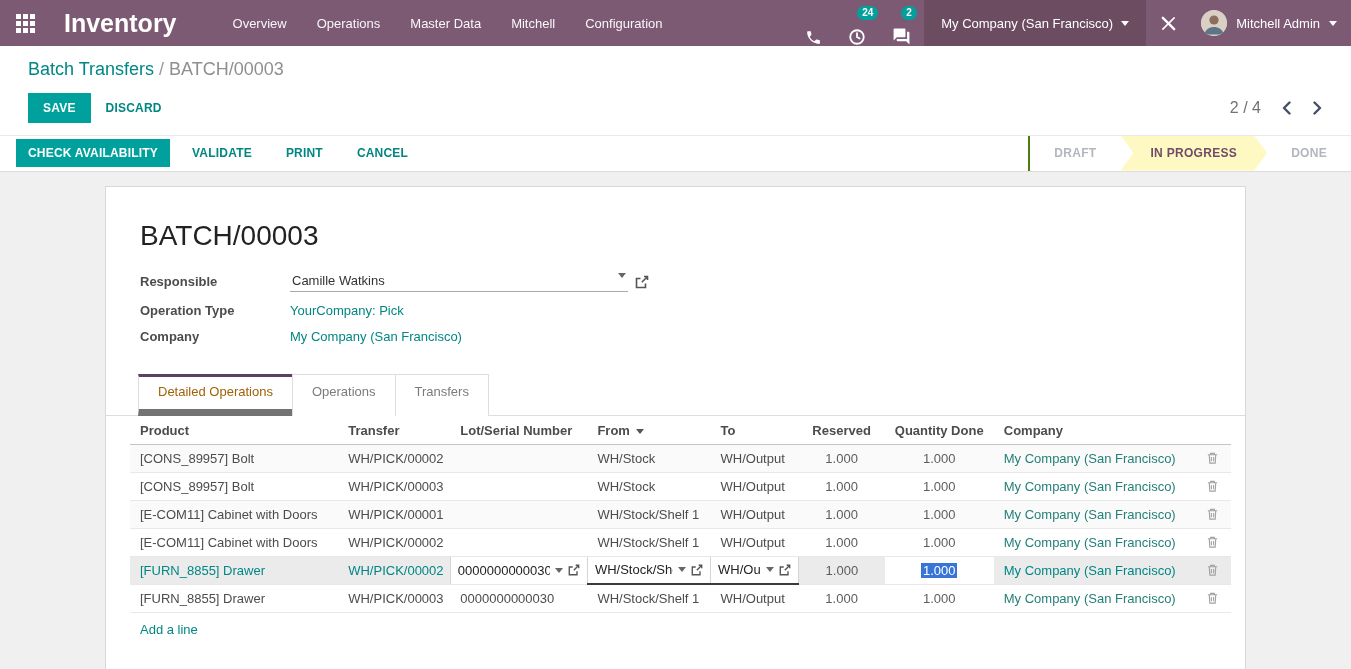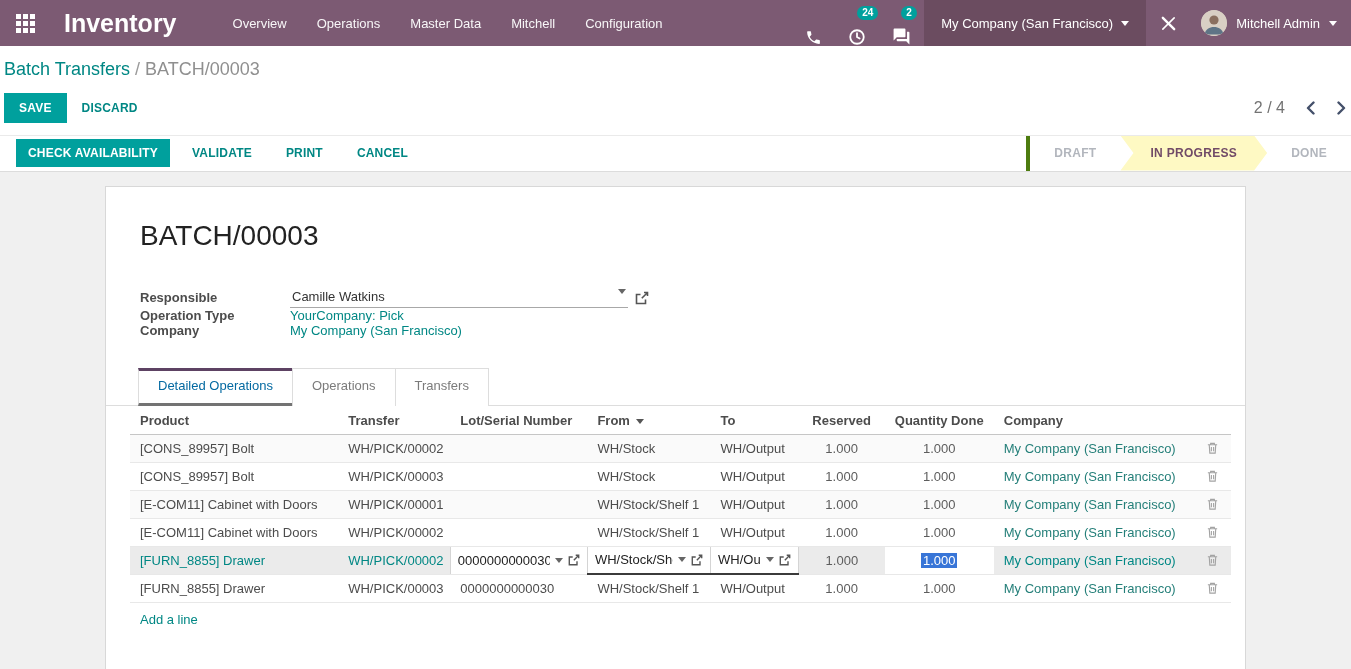--- a/index.html
+++ b/index.html
@@ -24,64 +24,64 @@
   .icon-btn svg { display:block; }
   .badge { position:absolute; top:6px; left:22px; background:#00a09d; color:#fff;
            font-size:10px; font-weight:bold; line-height:1; padding:2px 5px; border-radius:9px; }
   .company-menu { background:#6b4c60; display:flex; align-items:center; gap:8px; padding:0 17px; cursor:pointer; }
   .tools-btn { display:flex; align-items:center; padding:0 14px; cursor:pointer; }
   .user-menu { display:flex; align-items:center; gap:9px; padding:0 14px 0 10px; cursor:pointer; }
   .avatar { width:26px; height:26px; border-radius:50%; overflow:hidden; background:#d9cfc4; flex:none; }
   .caret-w { width:0; height:0; border-left:4px solid transparent; border-right:4px solid transparent; border-top:5px solid #fff; }
 
   
-  .control-panel { background:#fff; padding:13px 4px 0; }
+  .control-panel { background:#fff; padding:13px 28px 0; }
   .breadcrumb { font-size:18px; line-height:1.2; margin-bottom:12px; }
   .breadcrumb .bc-parent { color:#008784; cursor:pointer; }
   .breadcrumb .bc-sep { color:#9a9a9a; padding:0 5px; }
   .breadcrumb .bc-current { color:#8f8f8f; }
   .cp-row { display:flex; align-items:center; padding-bottom:12px; }
   .btn { font-family:inherit; font-size:12px; font-weight:bold; letter-spacing:.2px; border:none; cursor:pointer; }
   .btn-fill { background:#00a09d; color:#fff; padding:8px 15px; }
   .btn-flat { background:transparent; color:#008784; padding:8px 15px; }
   .pager { margin-left:auto; display:flex; align-items:center; gap:20px; }
   .pager-count { font-size:16px; color:#737373; }
   .pager-arrow { cursor:pointer; display:flex; align-items:center; }
 
   
   .action-bar { background:#fff; border-top:1px solid #eaeaea; border-bottom:1px solid #dcdcdc;
                 display:flex; align-items:stretch; height:37px; }
   .ab-left { display:flex; align-items:center; padding-left:16px; gap:10px; }
   .ab-left .btn-fill { padding:7px 12px; }
   .ab-left .btn-flat { padding:7px 12px; }
-  .statusbar { margin-left:auto; display:flex; align-items:stretch; border-left:4px solid #4d7c0f; }
+  .statusbar { margin-left:auto; display:flex; align-items:stretch; border-left:2px solid #4d7c0f; }
   .status-item { display:flex; align-items:center; padding:0 24px; font-size:12px; font-weight:bold;
                  color:#b2b6bd; letter-spacing:.3px; cursor:pointer; }
   .status-item.active { background:#fef9c3; color:#714b67;
      clip-path:polygon(0 0, calc(100% - 13px) 0, 100% 50%, calc(100% - 13px) 100%, 0 100%, 13px 50%);
      padding:0 30px; }
 
   
   .content { padding-top:14px; }
   .sheet { width:1141px; margin:0 auto; background:#fff; border:1px solid #d8d8d8; height:600px; }
   .sheet-title { font-size:28px; font-weight:500; color:#222; margin:33px 34px 0; }
-  .field-group { margin:36px 34px 0; display:grid; grid-template-columns:150px auto; align-items:center; }
+  .field-group { margin:20px 34px 0; display:grid; grid-template-columns:150px auto; row-gap:11px; align-items:center; }
   .f-label { font-weight:bold; color:#4c4c4c; font-size:13px; }
   .f-widget { display:flex; align-items:center; gap:7px; }
   .o-input { width:338px; border-bottom:1px solid #a8a8a8; padding:1px 2px 3px; color:#333; display:flex; }
   .o-input .val { flex:1; }
   .caret-g { width:0; height:0; border-left:4px solid transparent; border-right:4px solid transparent; border-top:5px solid #666; flex:none; }
   .link { color:#008784; cursor:pointer; }
 
   
   .notebook { margin-top:30px; }
   .tabs { display:flex; padding-left:32px; border-bottom:1px solid #ddd; }
   .tab { border:1px solid #ddd; border-bottom:none; background:#fff; padding:9px 19px 10px; color:#7b7b7b;
          margin-bottom:-1px; margin-right:-1px; cursor:pointer; }
-  .tab.active { border-top:3px solid #5d4263; padding-top:7px; color:#0369a1; border-bottom:3px solid #737373; }
+  .tab.active { border-top:3px solid #5d4263; padding-top:7px; color:#a16207; border-bottom:7px solid #737373; }
 
   
   .list-wrap { margin:0 14px 0 24px; }
   table.o-list { width:100%; border-collapse:collapse; table-layout:fixed; font-size:13px; }
   .o-list th { text-align:left; font-weight:bold; color:#4c4c4c; padding:7px 10px 6px; border-bottom:1px solid #c6c6c6; white-space:nowrap; overflow:hidden; }
   .o-list th.num, .o-list td.num { text-align:center; }
   .o-list td { padding:6px 10px; border-bottom:1px solid #e8e8e8; white-space:nowrap; overflow:hidden; color:#4c4c4c; }
   .o-list tbody tr:nth-child(odd) td { background:#fafafa; }
   .o-list td.num { color:#5d5d5d; }
   .o-list td.company { color:#247f79; }

